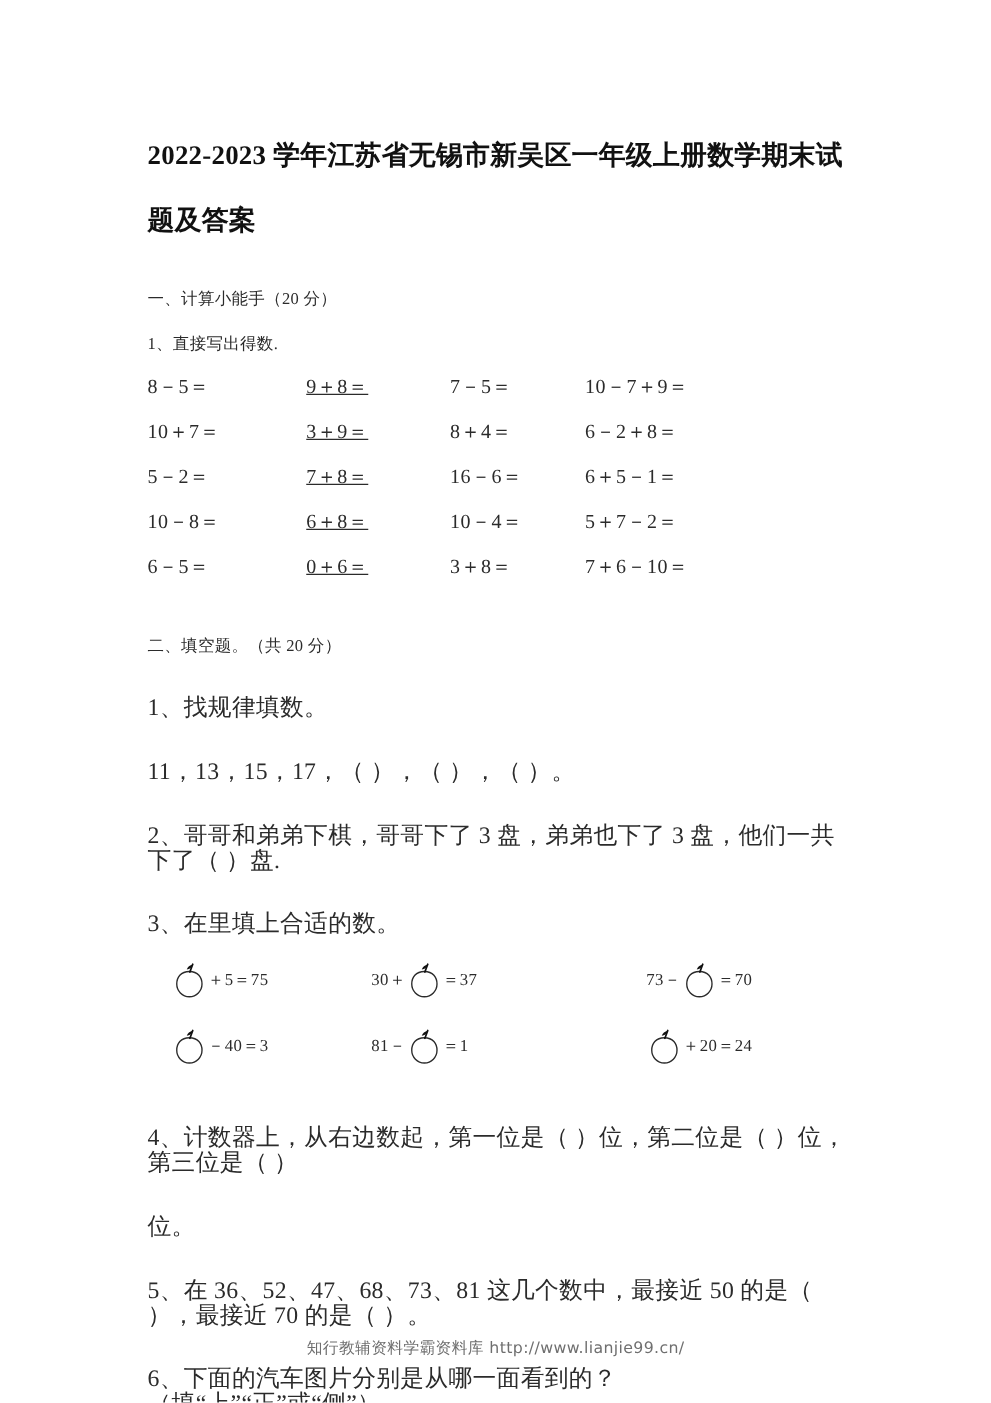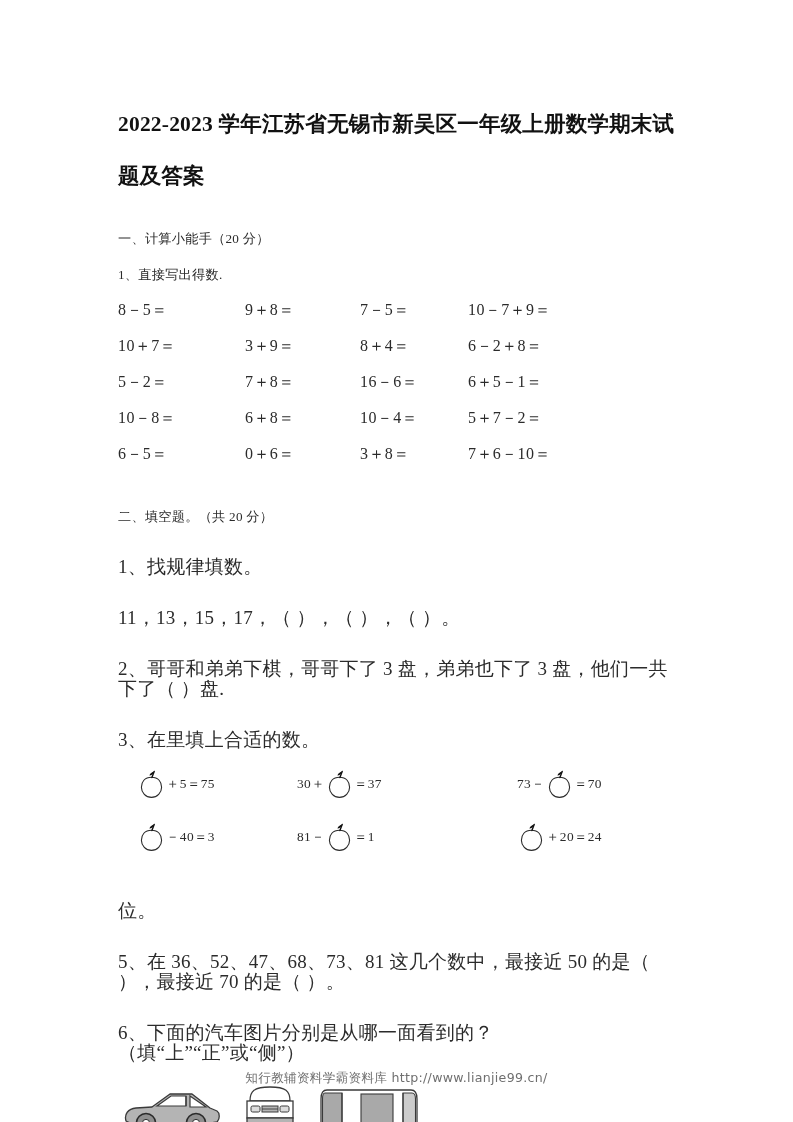--- a/index.html
+++ b/index.html
@@ -64,21 +64,21 @@
   }
   .calc-cell {
     position: absolute;
     font-size: 16px;
     line-height: 20px;
     color: #2b2b2b;
     letter-spacing: 0.4px;
     white-space: nowrap;
   }
   .calc-cell.c0 { left: 0px; }
-  .calc-cell.c1 { left: 127px; }
+  .calc-cell.c1 { left: 127px; text-decoration: underline; }
   .calc-cell.c2 { left: 242px; }
   .calc-cell.c3 { left: 350px; }
 
   
   .fill-line {
     margin-top: 31px;
     font-size: 19px;
     line-height: 20px;
     color: #2b2b2b;
     letter-spacing: 0.25px;
@@ -263,20 +263,21 @@
               <path d="M13.5 8.2 C6.6 8.2 3.4 13.0 3.4 18.2 C3.4 23.6 7.8 28.4 13.5 28.4 C19.2 28.4 23.6 23.6 23.6 18.2 C23.6 13.0 20.4 8.2 13.5 8.2 Z" fill="none" stroke="#2b2b2b" stroke-width="1.1"></path>
               <path d="M13.9 8.6 L16.2 2.4" fill="none" stroke="#111" stroke-width="1.4" stroke-linecap="round"></path>
               <path d="M16.2 2.6 C13.9 3.1 12.0 4.6 11.4 6.6 C13.6 6.5 15.5 5.2 16.2 2.6 Z" fill="#111"></path>
             </svg>
           </span>
           <span class="txt">＋20＝24</span>
         </div>
       </div>
     </div>
 
+    <div class="fill-line wide">4、计数器上，从右边数起，第一位是（        ）位，第二位是（        ）位，第三位是（        ）</div>
     <div class="fill-line">位。</div>
     <div class="fill-line wide">5、在 36、52、47、68、73、81 这几个数中，最接近 50 的是（        ），最接近 70 的是（        ）。</div>
     <div class="fill-line wide">6、下面的汽车图片分别是从哪一面看到的？（填“上”“正”或“侧”）</div>
 
     <div class="cars">
 
       <div class="car-fig car-side">
         <svg width="105" height="58" viewBox="0 0 105 58">
           <path d="M8 38 C6 31 10 26 18 25 L34 24 L52 11 L74 11 L92 25 L99 28 C102 30 102 36 99 39 L92 40 L14 41 Z" fill="#b4b4b4" stroke="#3a3a3a" stroke-width="1.3" stroke-linejoin="round"></path>
           <path d="M39 23 L53 13 L68 13 L68 23 Z" fill="#ffffff" stroke="#3a3a3a" stroke-width="1.2"></path>

